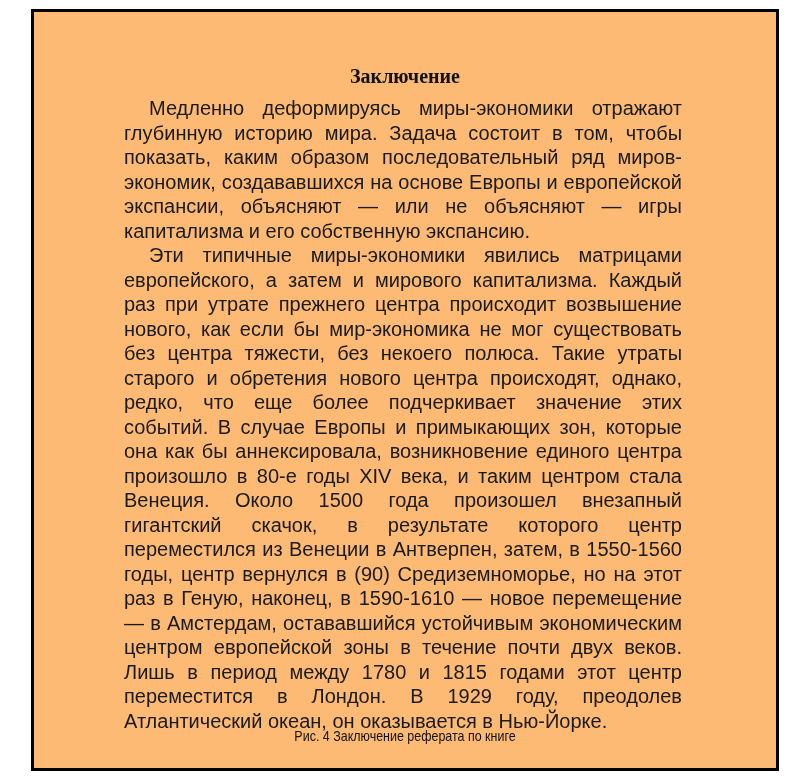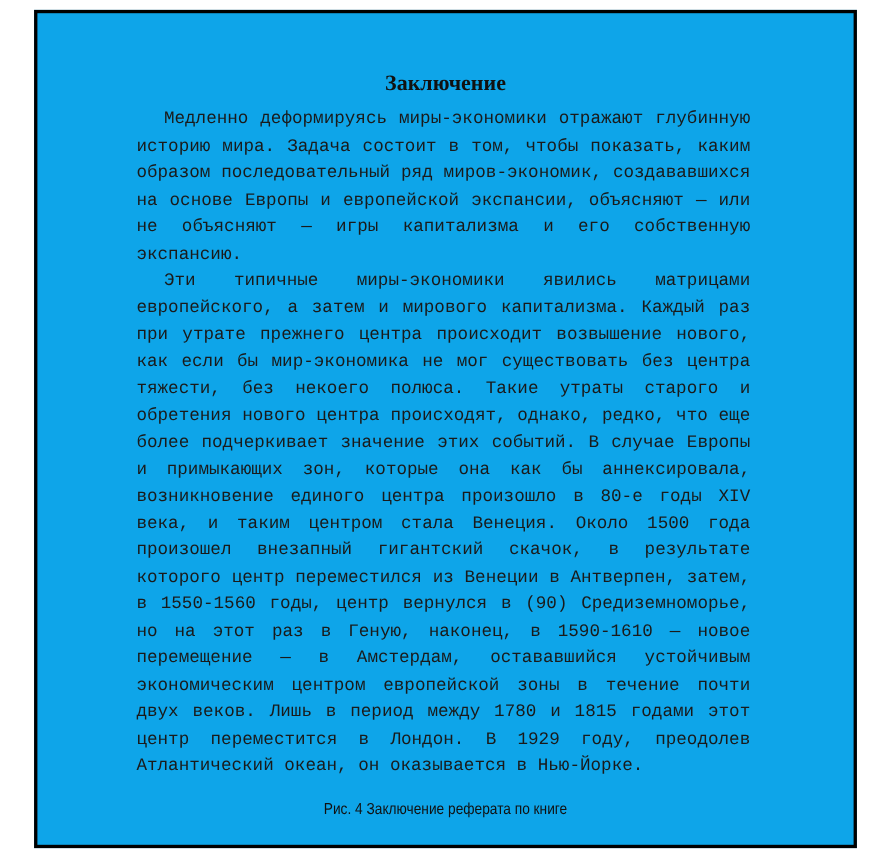--- a/index.html
+++ b/index.html
@@ -1,29 +1,29 @@
 <!DOCTYPE html>
 <html><head>
 <meta charset="utf-8">
 <style>
   html, body { margin:0; padding:0; background:#fff; }
   body { width:793px; height:781px; position:relative; overflow:hidden; }
   .frame {
     position:absolute; left:31px; top:9px; width:742px; height:756px;
-    border:3.5px solid #000; background:#0ea5e9;
+    border:3.5px solid #000; background:#fdba74;
   }
   .title {
     position:absolute; left:0; width:100%; top:53px; text-align:center;
     font-family:"Liberation Serif", serif; font-weight:bold; font-size:20px; color:#111;
     padding-left:0;
   }
   .title span { position:relative; left:0; }
   .body {
     position:absolute; left:90px; top:84px; width:558px;
-    font-family:Liberation Mono, monospace; font-size:16px; line-height:24.5px; color:#1a1a1a;
+    font-family:Liberation Sans, sans-serif; font-size:20px; line-height:24.5px; color:#1a1a1a;
     text-align:justify;
   }
   .body p { margin:0; text-indent:25px; }
   .caption {
     position:absolute; left:0; width:100%; top:716px; text-align:center;
     font-family:"Liberation Sans", sans-serif; font-size:14.5px; color:#111;
     transform:scaleX(0.86); transform-origin:center;
   }
 </style>
 </head>

